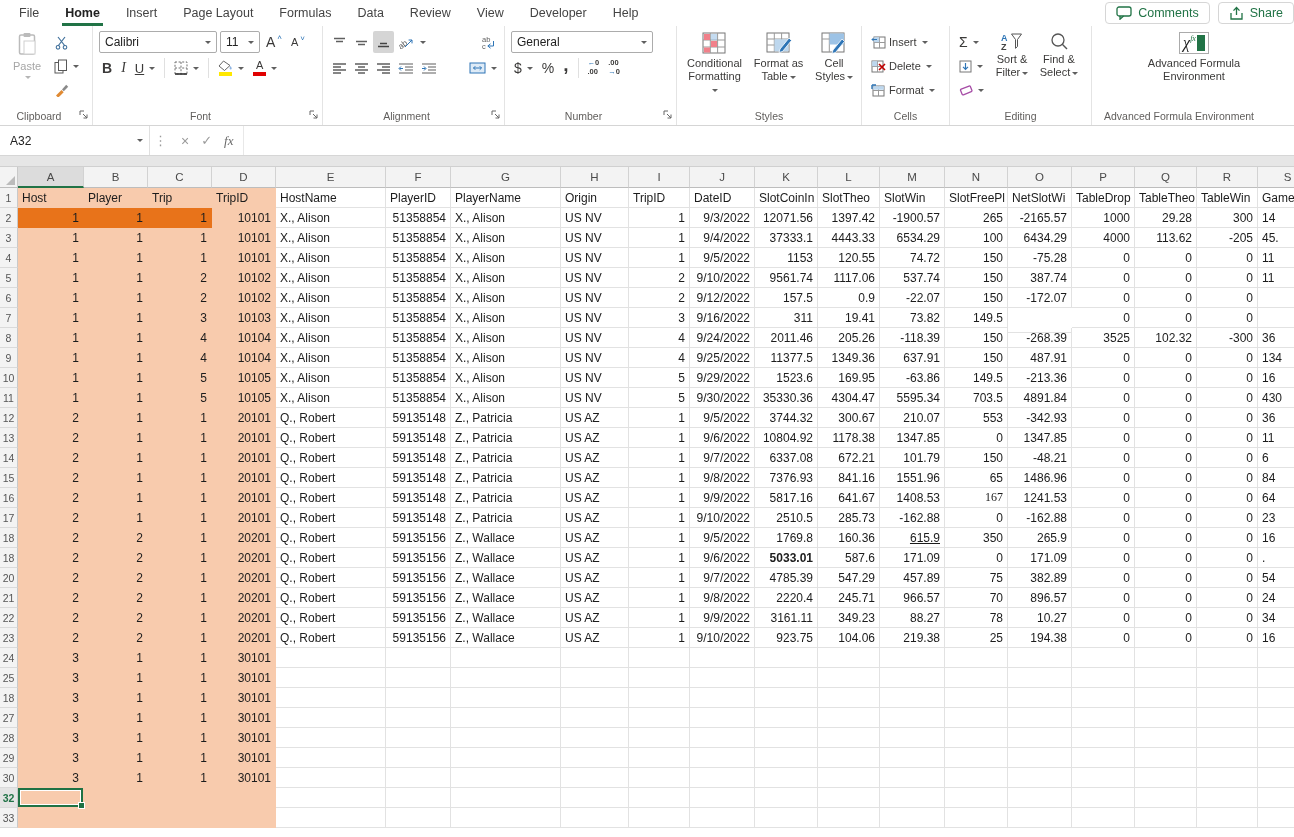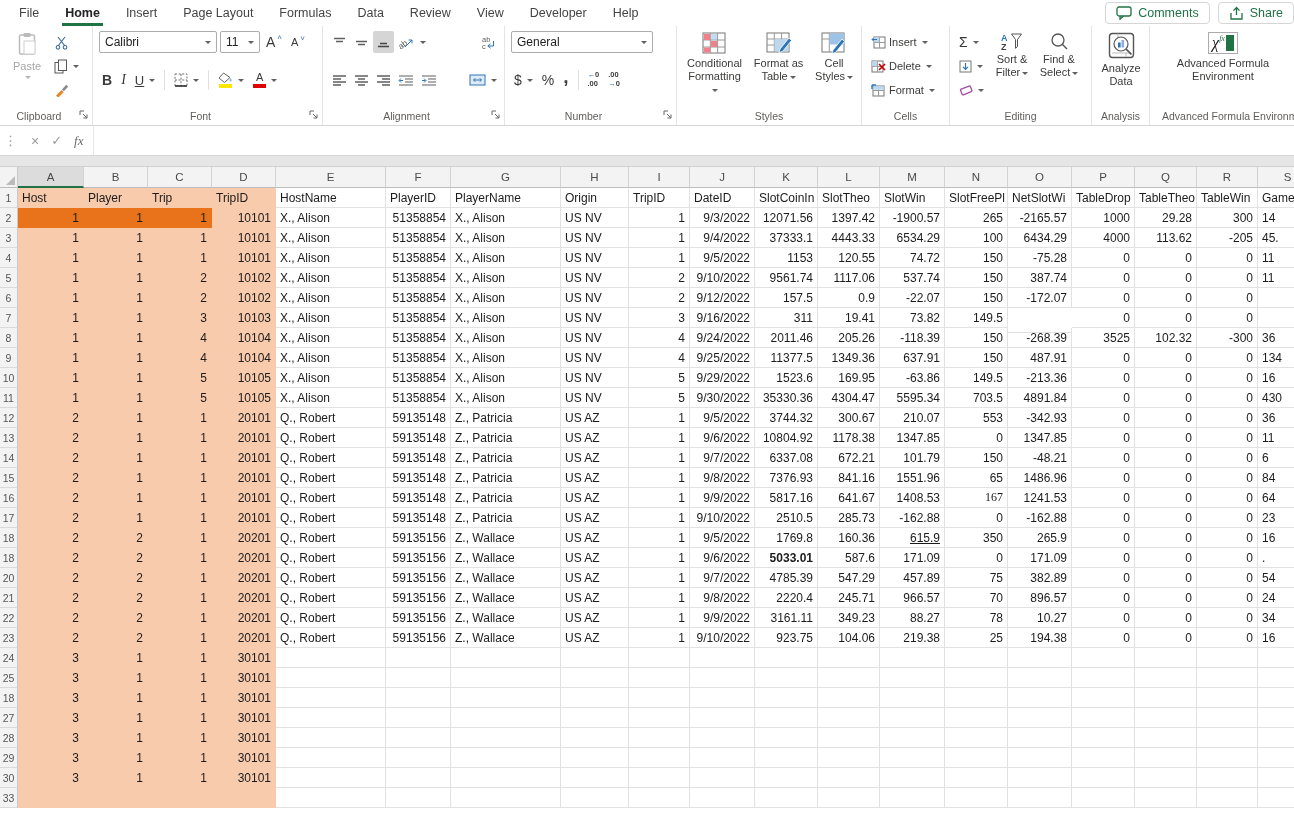--- a/index.html
+++ b/index.html
@@ -14,21 +14,21 @@
   .tab.active::after { content:''; position:absolute; left:10px; right:10px; bottom:0; height:3px; background:#217346; }
   .tab-right { margin-left:auto; display:flex; align-items:center; gap:8px; padding-right:0; flex-wrap:nowrap; }
   .pillbtn { display:flex; align-items:center; gap:6px; border:1px solid #D6D6D6; border-radius:4px; padding:3px 10px; color:#217346; font-size:12.5px; background:#fff; white-space:nowrap; flex-shrink:0; }
 
   
   .ribbon { height:100px; display:flex; background:#fff; border-bottom:1px solid #D5D5D5; }
   .group { position:relative; height:100%; padding:5px 4px 18px 6px; border-right:1px solid #E4E4E4; }
   .glabel { position:absolute; bottom:3px; left:0; right:14px; text-align:center; font-size:10.5px; color:#605E5C; white-space:nowrap; overflow:hidden; }
   .glabel.full { right:0; }
   .launch { position:absolute; right:3px; bottom:5px; width:11px; height:11px; }
-  .inner { display:flex; flex-direction:column; gap:16px; }
+  .inner { display:flex; flex-direction:column; gap:4px; }
   .hrow { display:flex; align-items:center; gap:3px; }
   .sbtn { height:22px; display:flex; align-items:center; gap:3px; padding:0 3px; color:#3b3a39; }
   .sbtn.selected { background:#D5D5D5; border-radius:2px; }
   .bigbtn { display:flex; flex-direction:column; align-items:center; gap:3px; font-size:11px; color:#3b3a39; text-align:center; line-height:1.2; padding:1px 2px; }
   .tri { display:inline-block; width:0; height:0; border-left:3.2px solid transparent; border-right:3.2px solid transparent; border-top:3.8px solid #5f5f5f; margin-left:2px; vertical-align:middle; }
   .combo { height:22px; border:1px solid #ACACAC; background:#fff; display:flex; align-items:center; font-size:12px; color:#222; padding:0 5px; border-radius:2px; }
   .combo .tri { margin-left:auto; }
   .vsep { width:1px; height:20px; background:#E0E0E0; margin:0 3px; }
   .glyph { font-size:13px; color:#3b3a39; }
   .paste { opacity:1; }
@@ -441,49 +441,39 @@
         <svg width="18" height="18">
             <circle cx="8" cy="8" r="6" fill="none" stroke="#555" stroke-width="1.3"></circle>
             <path d="M12.3 12.3 L17 17" stroke="#555" stroke-width="1.4"></path>
           </svg>
         <div><span>Find &amp; Select</span><span class="tri"></span></div>
       </div>
     </div>
     <div class="glabel full">Editing</div>
   </div>
 
-  <div class="group" style="width:58px;">
-    <div class="bigbtn" style="width:46px;">
-      <svg width="27" height="27">
-          <rect x="1.5" y="1.5" width="24" height="24" rx="3" fill="#fff" stroke="#555" stroke-width="1.4"></rect>
-          <path d="M4 21 h19 M10 1.5 v5 M18 21 v4" stroke="#bbb"></path>
-          <circle cx="13" cy="12" r="7" fill="#fff" stroke="#555" stroke-width="1.2"></circle>
-          <rect x="10" y="10.5" width="2.6" height="5" fill="#2E75B6"></rect>
-          <rect x="13.5" y="8" width="2.6" height="7.5" fill="#8FAADC"></rect>
-          <path d="M18.2 17.2 L23.5 22.5" stroke="#555" stroke-width="1.7"></path>
-        </svg>
-      <div><span>Analyze Data</span></div>
-    </div>
-    <div class="glabel full">Analysis</div>
-  </div>
 
   <div class="group" style="flex:1;border-right:none;">
     <div class="bigbtn" style="width:130px;margin:0 auto;">
       <span class="afe-ic">
           <span class="chi">χ</span>
           <span class="fx">fx</span>
           <span class="bar"></span>
         </span>
       <div style="width:110px;"><span>Advanced Formula Environment</span></div>
     </div>
     <div class="glabel full" style="white-space:nowrap;overflow:hidden;text-align:left;padding-left:12px;">Advanced Formula Environment</div>
   </div>
 </div>
 
 <div class="fbar">
+  <div class="namebox">
+      <span>A32</span>
+      <span class="tri"></span>
+    </div>
   <div class="vdots">⋮</div>
   <div class="fxbtns">
     <span style="font-size:14px;">×</span>
     <span>✓</span>
     <span class="fx">fx</span>
   </div>
   <div class="finput"></div>
 </div>
 <div class="gap"></div>
 
@@ -1164,20 +1154,42 @@
       <div class="cell ar" style="width: 62px;"></div>
       <div class="cell ar" style="width: 65px;"></div>
       <div class="cell ar" style="width: 63px;"></div>
       <div class="cell ar" style="width: 64px;"></div>
       <div class="cell ar" style="width: 63px;"></div>
       <div class="cell ar" style="width: 62px;"></div>
       <div class="cell ar" style="width: 61px;"></div>
       <div class="cell al" style="width: 60px;"></div>
     </div>
     <div class="srow">
+      <div class="rhead active">32</div>
+      <div class="cell band ar sel" style="width: 66px;"></div>
+      <div class="cell band ar" style="width: 64px;"></div>
+      <div class="cell band ar" style="width: 64px;"></div>
+      <div class="cell band ar" style="width: 64px;"></div>
+      <div class="cell al" style="width: 110px;"></div>
+      <div class="cell ar" style="width: 65px;"></div>
+      <div class="cell al" style="width: 110px;"></div>
+      <div class="cell al" style="width: 68px;"></div>
+      <div class="cell ar" style="width: 61px;"></div>
+      <div class="cell ar" style="width: 65px;"></div>
+      <div class="cell ar" style="width: 63px;"></div>
+      <div class="cell ar" style="width: 62px;"></div>
+      <div class="cell ar" style="width: 65px;"></div>
+      <div class="cell ar" style="width: 63px;"></div>
+      <div class="cell ar" style="width: 64px;"></div>
+      <div class="cell ar" style="width: 63px;"></div>
+      <div class="cell ar" style="width: 62px;"></div>
+      <div class="cell ar" style="width: 61px;"></div>
+      <div class="cell al" style="width: 60px;"></div>
+    </div>
+    <div class="srow">
       <div class="rhead">33</div>
       <div class="cell band ar" style="width: 66px;"></div>
       <div class="cell band ar" style="width: 64px;"></div>
       <div class="cell band ar" style="width: 64px;"></div>
       <div class="cell band ar" style="width: 64px;"></div>
       <div class="cell al" style="width: 110px;"></div>
       <div class="cell ar" style="width: 65px;"></div>
       <div class="cell al" style="width: 110px;"></div>
       <div class="cell al" style="width: 68px;"></div>
       <div class="cell ar" style="width: 61px;"></div>

